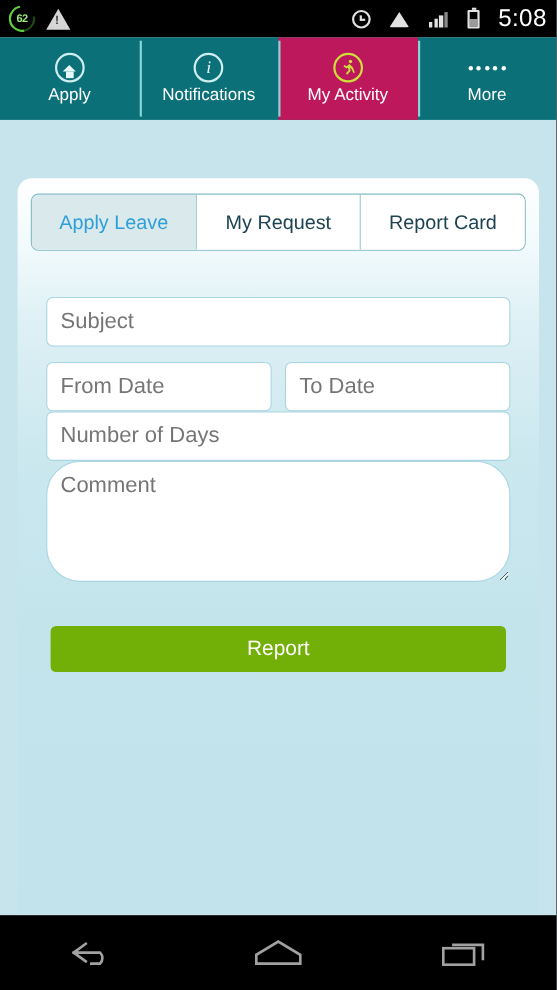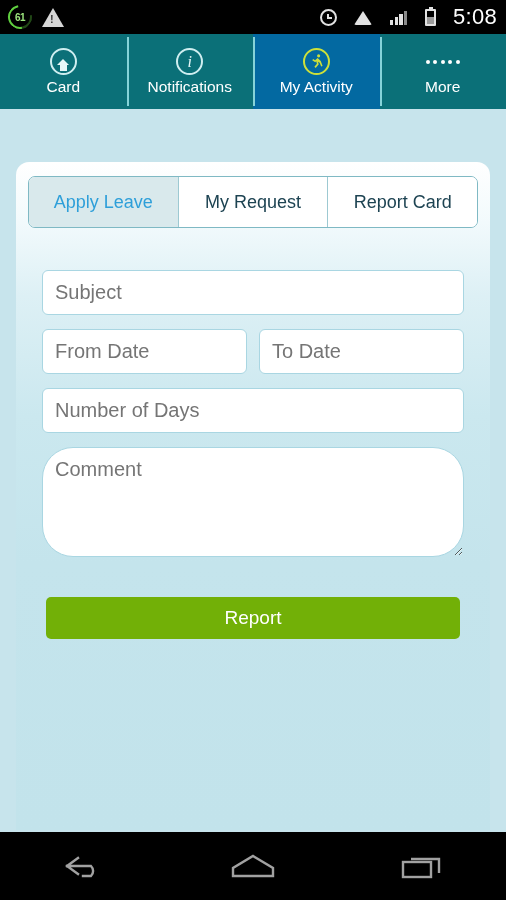--- a/index.html
+++ b/index.html
@@ -52,21 +52,21 @@
 
   
   .topnav {
     position: absolute; top: 34px; left: 0; width: 506px; height: 75px;
     background: #0b7078; display: flex;
   }
   .nav-tab { flex: 1; display: flex; flex-direction: column; align-items: center;
     justify-content: center; gap: 4px; position: relative; color: #ffffff; }
   .nav-tab + .nav-tab::before { content: ""; position: absolute; left: 0; top: 3px; bottom: 3px;
     width: 2px; background: #86d3d8; }
-  .nav-tab.active { background: #0369a1; }
+  .nav-tab.active { background: #be185d; }
   .nav-label { font-size: 15.5px; line-height: 1; }
   .ic-circ { width: 27px; height: 27px; border-radius: 50%; border: 2px solid #cfeef0;
     display: flex; align-items: center; justify-content: center; }
   .house { width: 0; height: 0; border-left: 6px solid transparent; border-right: 6px solid transparent;
     border-bottom: 6px solid #e6f7f8; position: relative; }
   .house::after { content: ""; position: absolute; left: -3.5px; top: 6px; width: 7px; height: 6px;
     background: #e6f7f8; }
   .ic-i { font-family: "Liberation Serif", serif; font-style: italic; font-size: 16px; color: #e6f7f8; line-height: 1; }
   .ic-run { width: 27px; height: 27px; border-radius: 50%; border: 2px solid #cde03a;
     display: flex; align-items: center; justify-content: center; }
@@ -87,21 +87,21 @@
   .tab.active { background: #d9e9ec; color: #2e9fd9; }
 
   .fields { padding: 26px 26px 0 26px; }
   .fld {
     width: 100%; height: 45px; background: #fff; border: 1px solid #a9d6e2;
     border-radius: 6px; padding: 0 12px; font-size: 20px; color: #6f6f6f;
     font-family: "Liberation Sans", sans-serif; display: flex; align-items: center;
   }
   .row2 { display: flex; gap: 12px; margin-top: 14px; }
   .row2 .fld { flex: 1; }
-  .mt14 { margin-top: 14px; }
+  .mt14 { margin-top: 0; }
   .ta { height: 110px; align-items: flex-start; padding-top: 10px; border-radius: 31px; }
 
   .apply-wrap { padding: 40px 30px 0 30px; }
   .apply-btn {
     width: 100%; height: 42px; background: #72b007; border: none; border-radius: 5px;
     color: #ffffff; font-size: 19px; font-family: "Liberation Sans", sans-serif;
     display: flex; align-items: center; justify-content: center;
   }
 
   
@@ -112,21 +112,21 @@
 </style>
 </head>
 <body>
 
 <div class="phone">
 
   <div class="statusbar">
     <div class="sb-left">
       <div class="dl-ring">
         <div class="ring"></div>
-        <div class="num">61</div>
+        <div class="num">62</div>
       </div>
       <div class="warn-tri"></div>
     </div>
     <div class="sb-right">
       <div class="clock-ic"></div>
       <div class="wifi-ic">
           <i></i>
         </div>
       <div class="sig-ic">
           <b></b>
@@ -137,21 +137,21 @@
       <div class="batt-ic"></div>
       <div class="sb-time">5:08</div>
     </div>
   </div>
 
   <div class="topnav">
     <div class="nav-tab">
       <div class="ic-circ">
           <div class="house"></div>
         </div>
-      <div class="nav-label">Card</div>
+      <div class="nav-label">Apply</div>
     </div>
     <div class="nav-tab">
       <div class="ic-circ">
           <span class="ic-i">i</span>
         </div>
       <div class="nav-label">Notifications</div>
     </div>
     <div class="nav-tab active">
       <div class="ic-run">
         <svg width="17" height="17" viewBox="0 0 24 24" aria-hidden="true">

